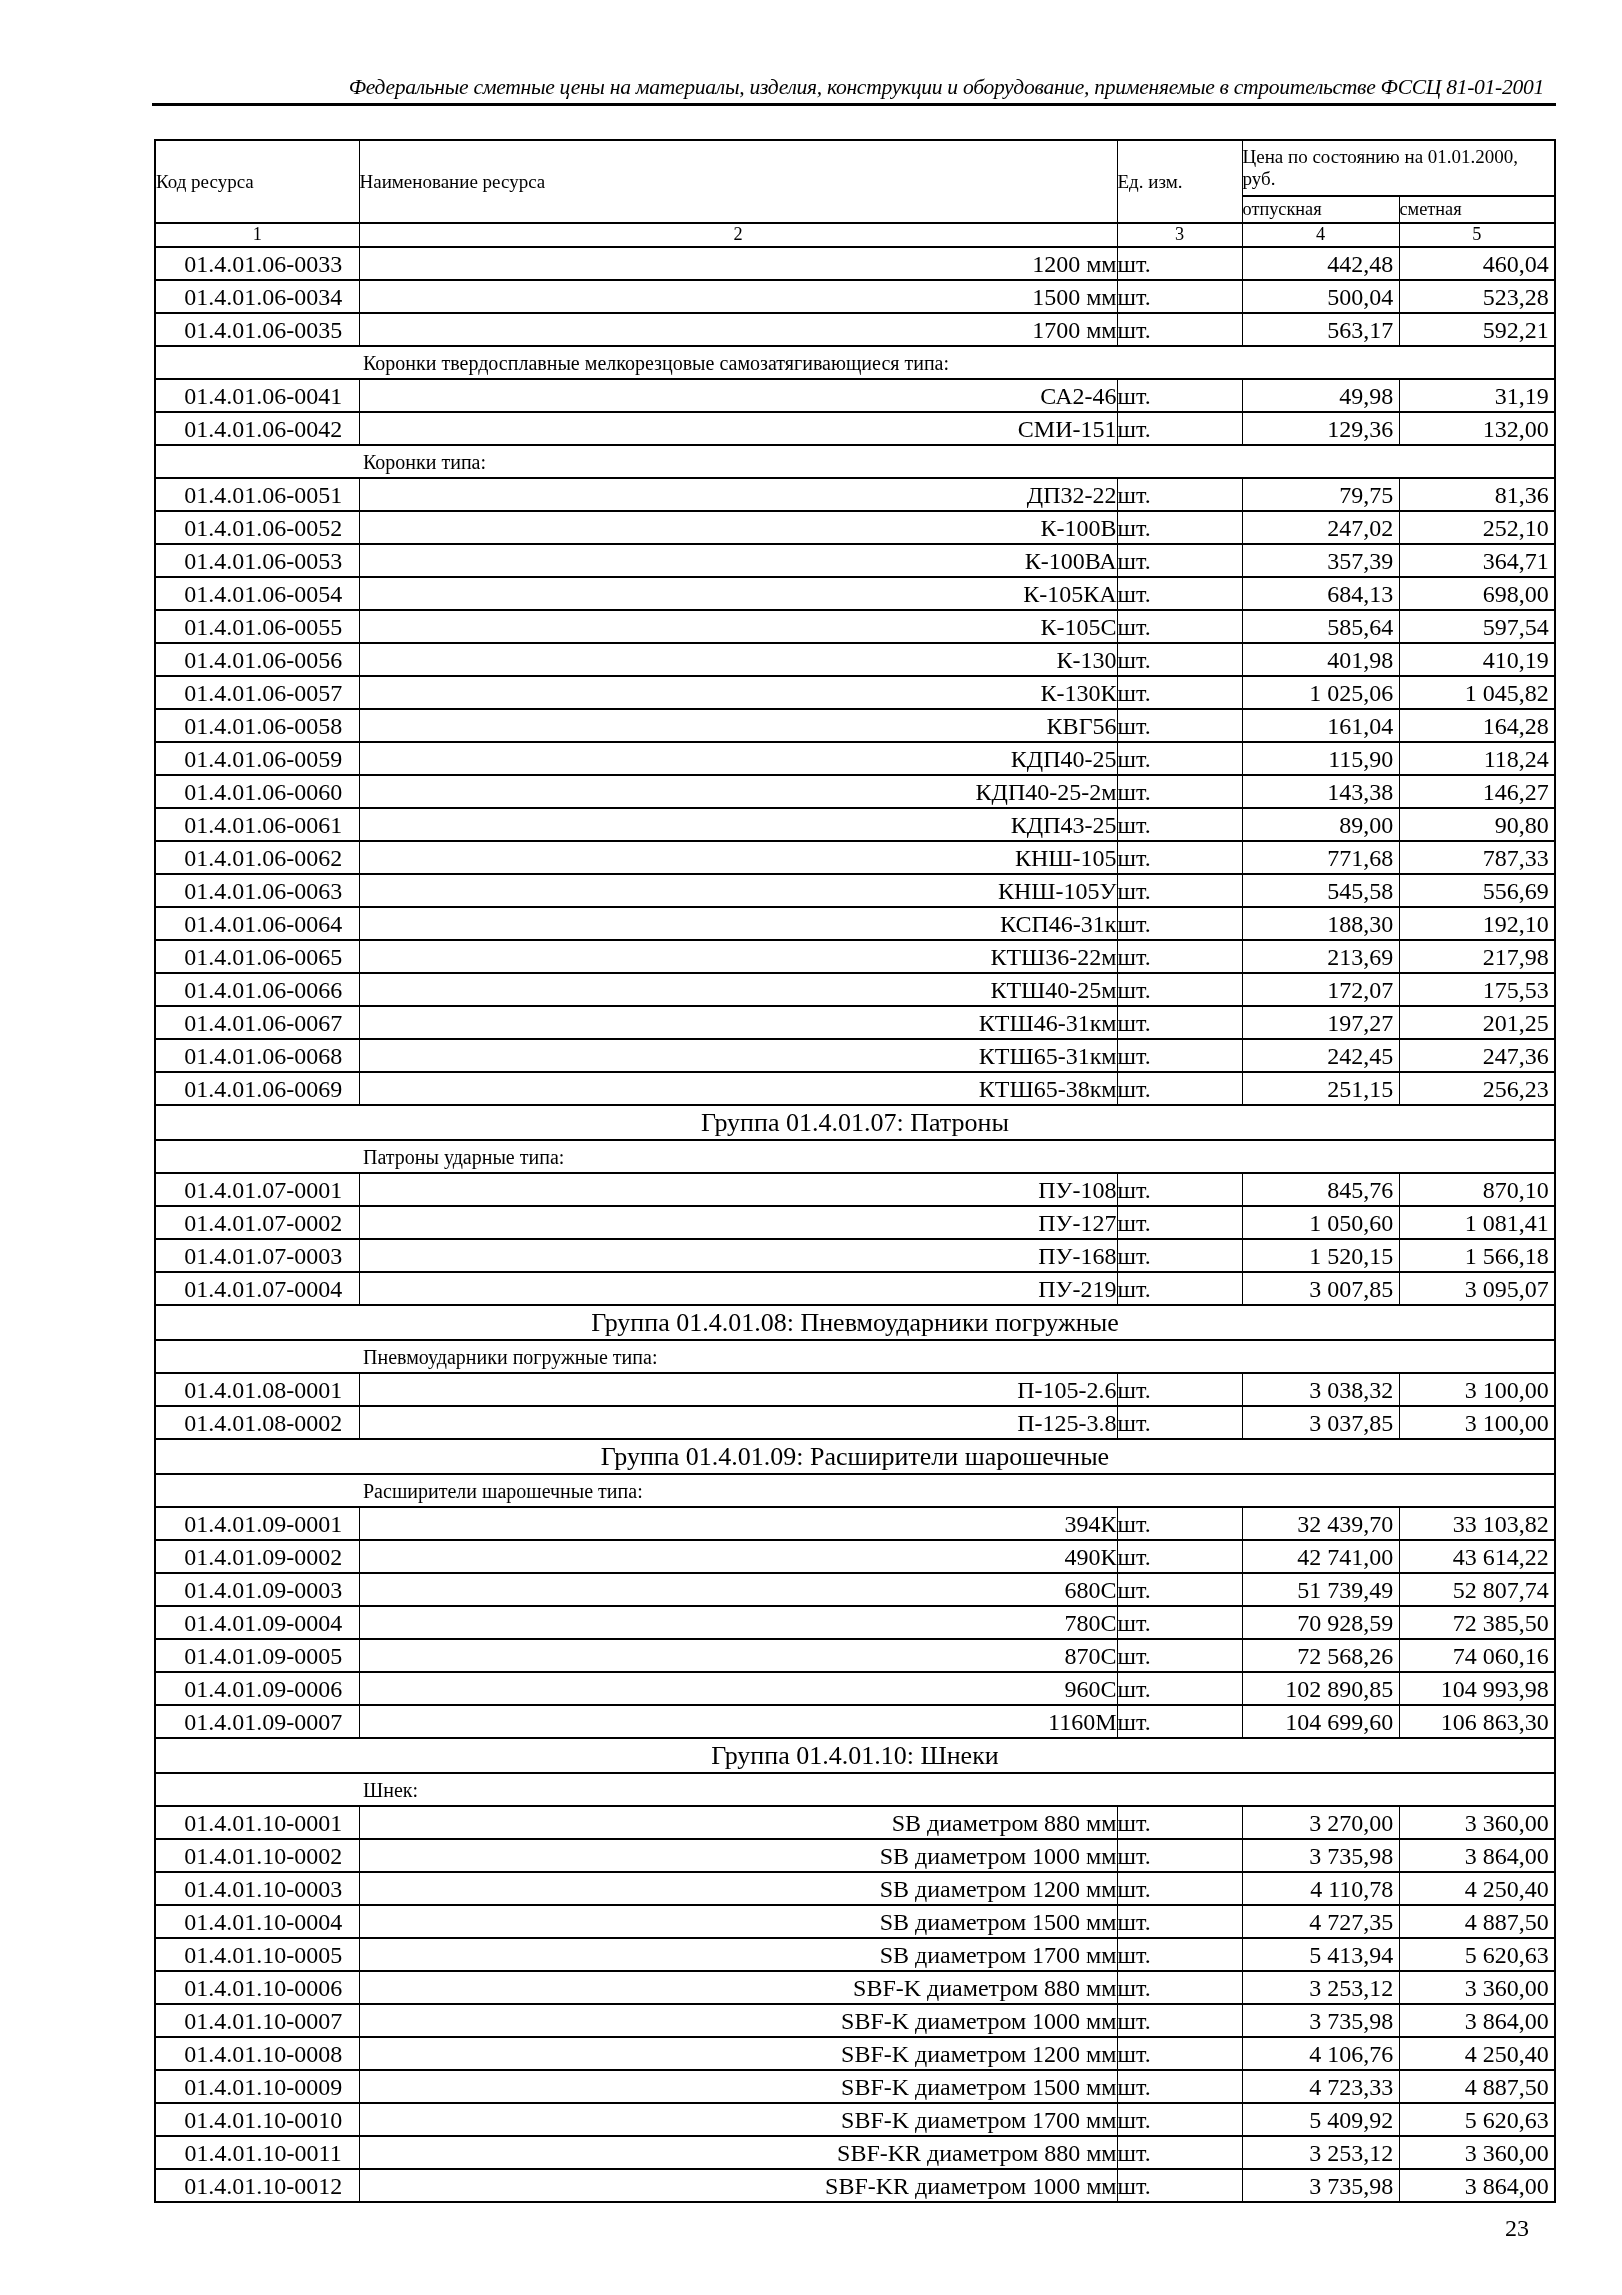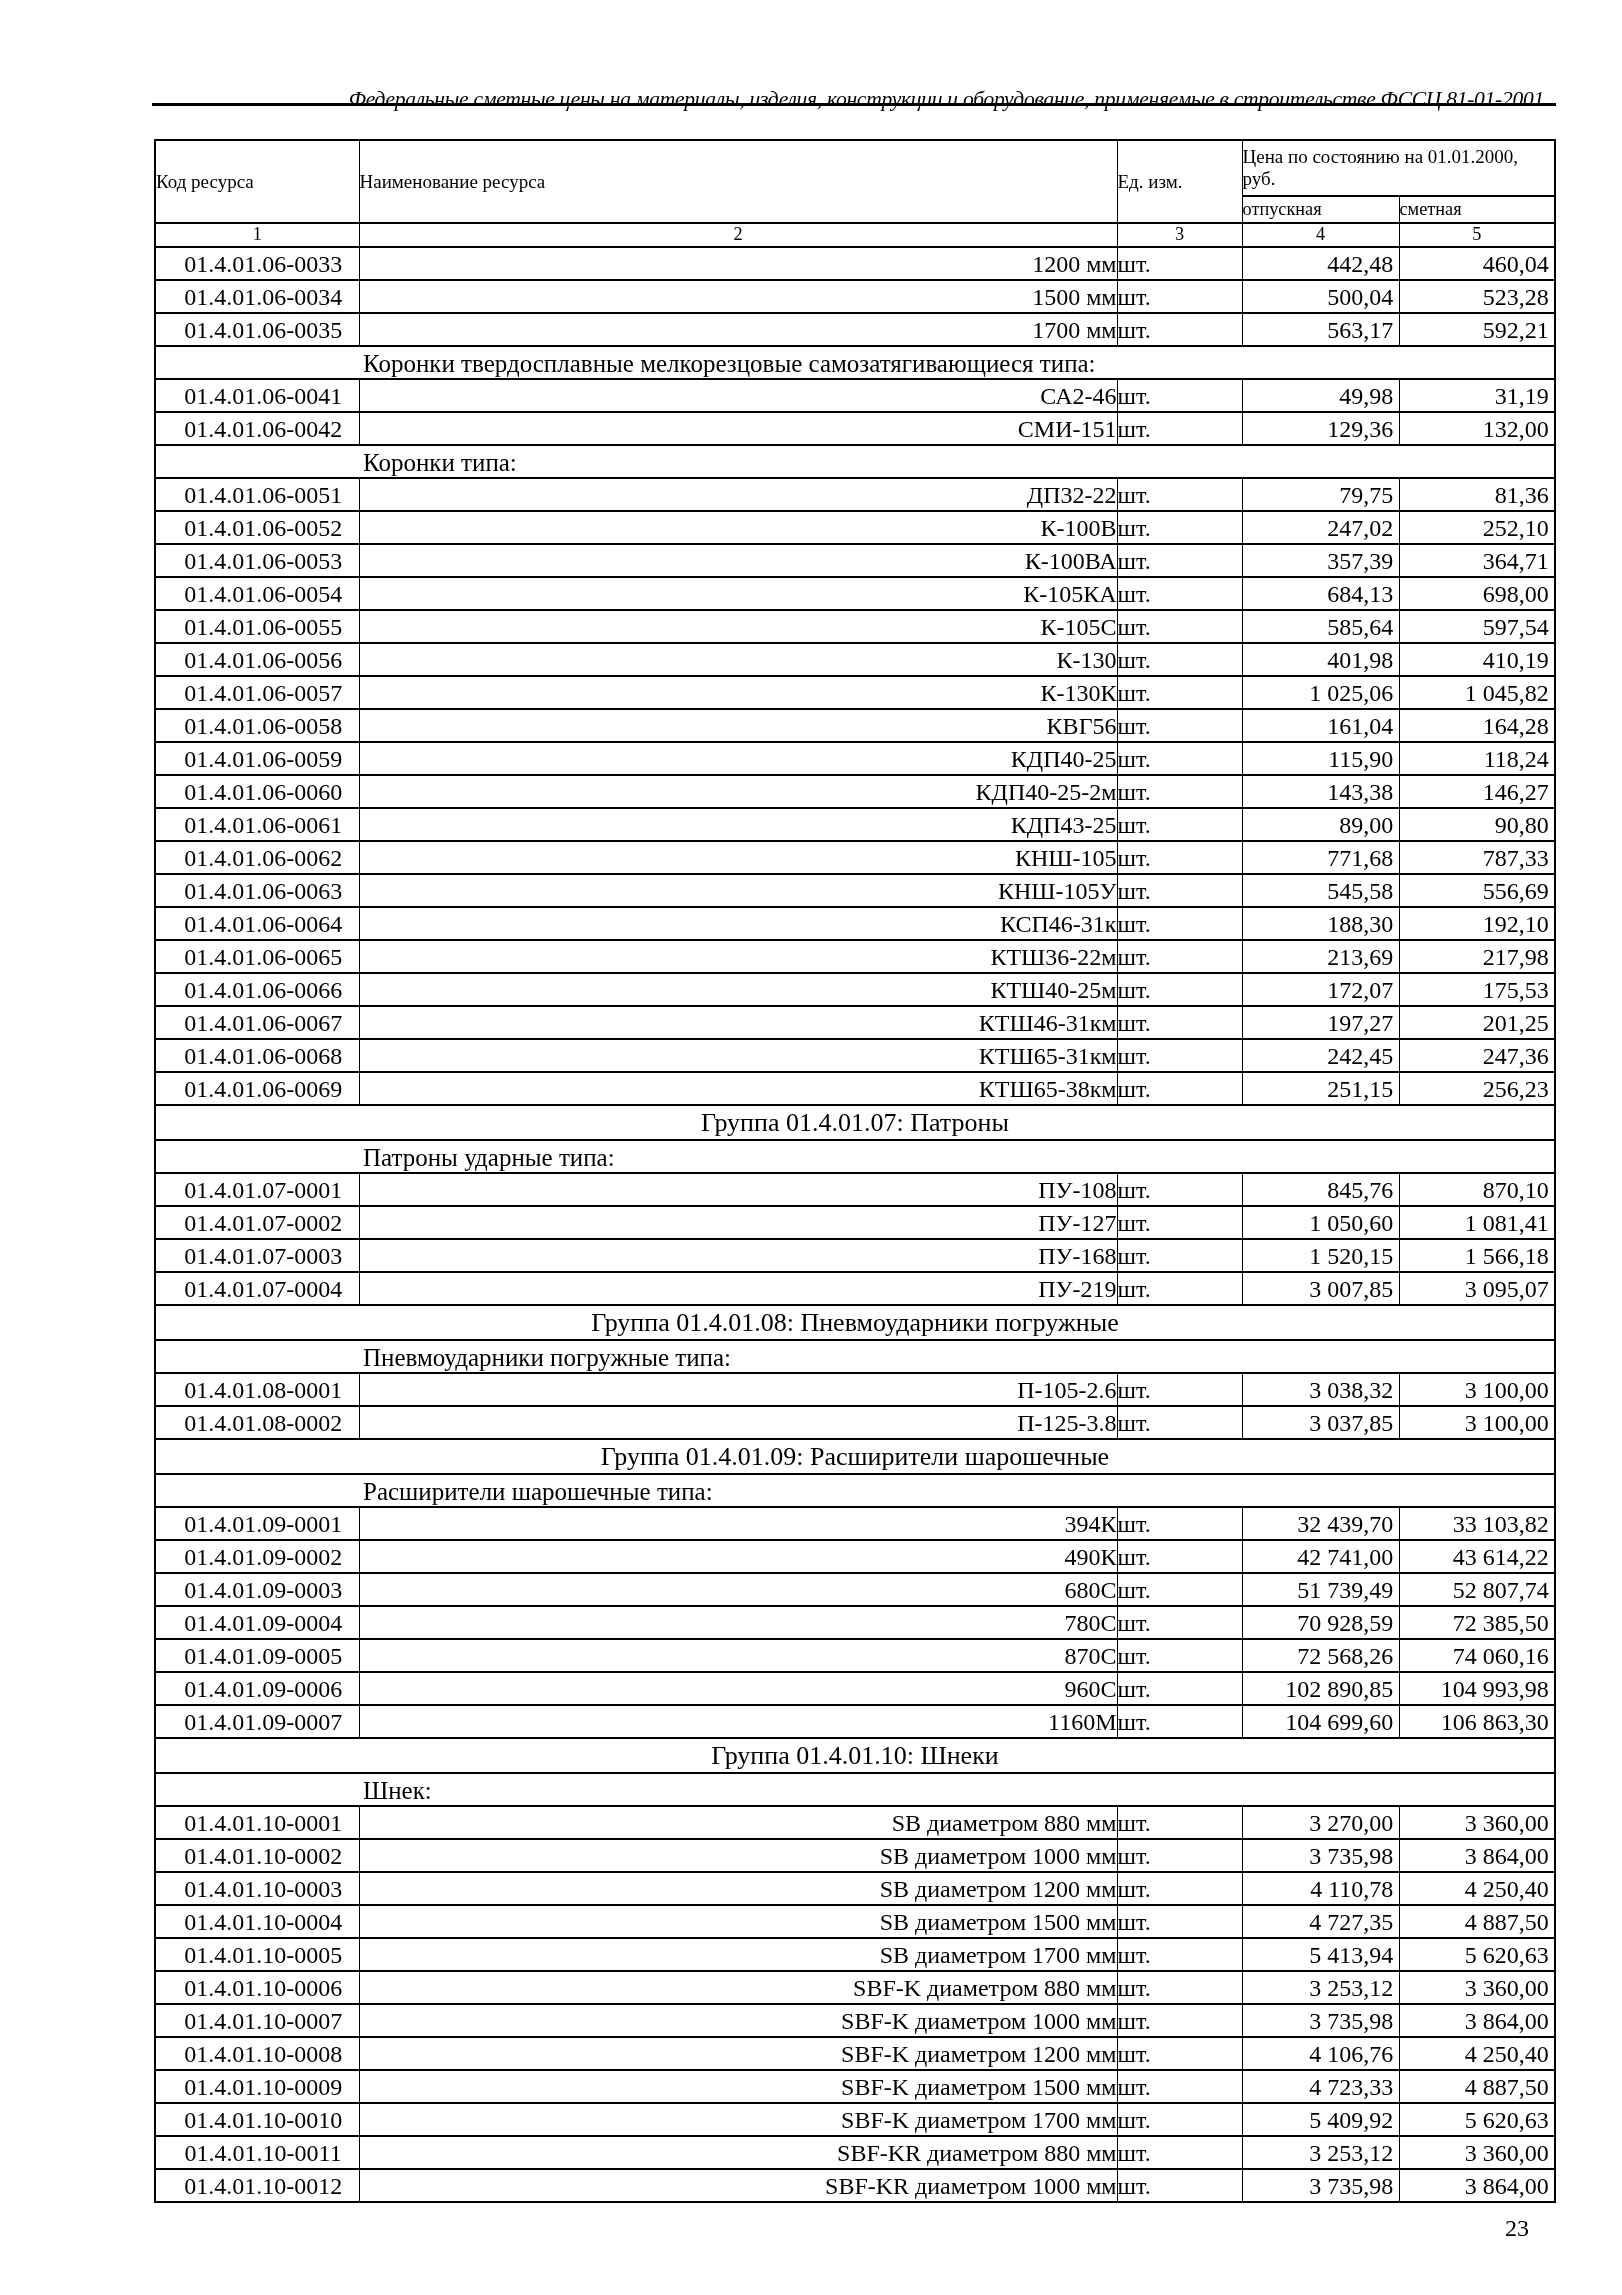--- a/index.html
+++ b/index.html
@@ -1,32 +1,32 @@
 <!DOCTYPE html>
 <html style="font-size:10.5px"><head>
 <meta charset="utf-8">
 <style>
   html, body { margin: 0; padding: 0; background: #ffffff; }
   body { width: 1623px; height: 2295px; position: relative; font-family: "Liberation Serif", "DejaVu Serif", serif; color: #000; }
-  .running-header { position: absolute; left: 196px; top: 87px; width: 1348px; text-align: right; font-style: italic; font-size: 21.6px; letter-spacing: -0.3px; }
+  .running-header { position: absolute; left: 196px; top: 75px; width: 1348px; text-align: right; font-style: italic; font-size: 21.6px; letter-spacing: -0.3px; }
   .header-rule { position: absolute; left: 152px; top: 103px; width: 1404px; height: 2.6px; background: #000; }
   table.price { position: absolute; left: 154px; top: 139px; width: 1401px; border-collapse: collapse; table-layout: fixed; }
   table.price td, table.price th { border-left: 0.7px solid #000; border-right: 0.7px solid #000; border-top: 2px solid #000; border-bottom: 2px solid #000; padding: 0; font-weight: normal; }
   table.price { border: 2px solid #000; }
   col.c1 { width: 204px; } col.c2 { width: 758px; } col.c3 { width: 125px; } col.c4 { width: 157px; } col.c5 { width: 156px; }
   .hdr th { font-size: 19px; text-align: left; vertical-align: middle; }
   .hdr-top th { height: 54px; }
   .hdr-sub th { height: 25px; font-size: 18.3px; }
   .num-row td { height: 22px; font-size: 18.3px; text-align: center; line-height: 19.6px; }
   .data-row td { height: 31px; font-size: 24px; line-height: 29px; vertical-align: bottom; white-space: nowrap; }
   .code { text-align: center; padding-left: 11.8px !important; font-size: 23.6px; }
   .name { text-align: right; padding-left: 41px !important; }
   .unit { text-align: left; font-size: 23px; }
   .price-val { text-align: right; padding-right: 5.2px !important; }
-  .sub-row td { height: 31px; font-size: 25px; line-height: 29px; vertical-align: bottom; }
+  .sub-row td { height: 31px; font-size: 20px; line-height: 29px; vertical-align: bottom; }
   .sub-row .sub-label { padding-left: 207px; text-align: left; }
   .group-row td { height: 33px; font-size: 26px; font-weight: bold; text-align: center; line-height: 31px; }
   .page-number { position: absolute; left: 1505px; top: 2215px; font-size: 24px; }
 </style>
 </head>
 <body>
 
 <div class="running-header">Федеральные сметные цены на материалы, изделия, конструкции и оборудование, применяемые в строительстве ФССЦ 81-01-2001</div>
 <div class="header-rule"></div>
 

